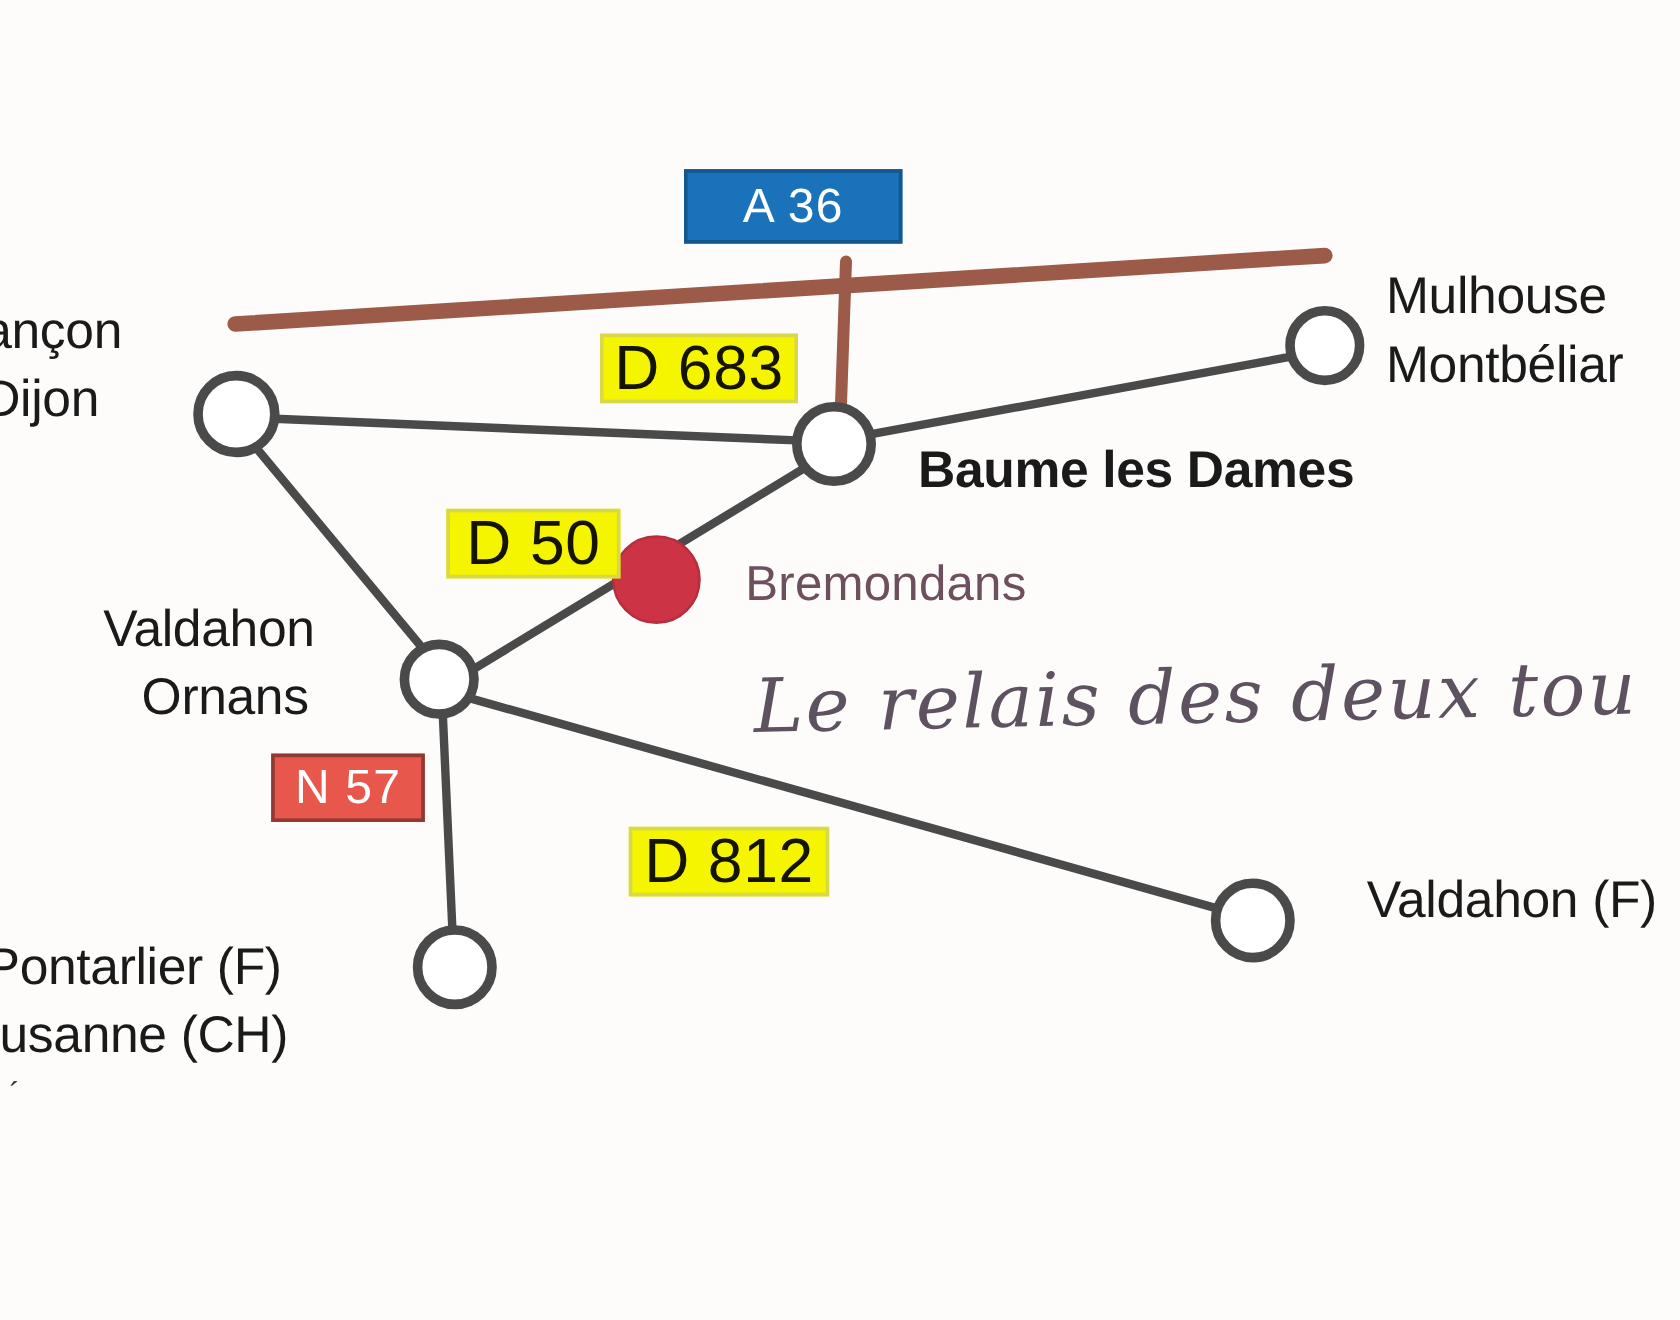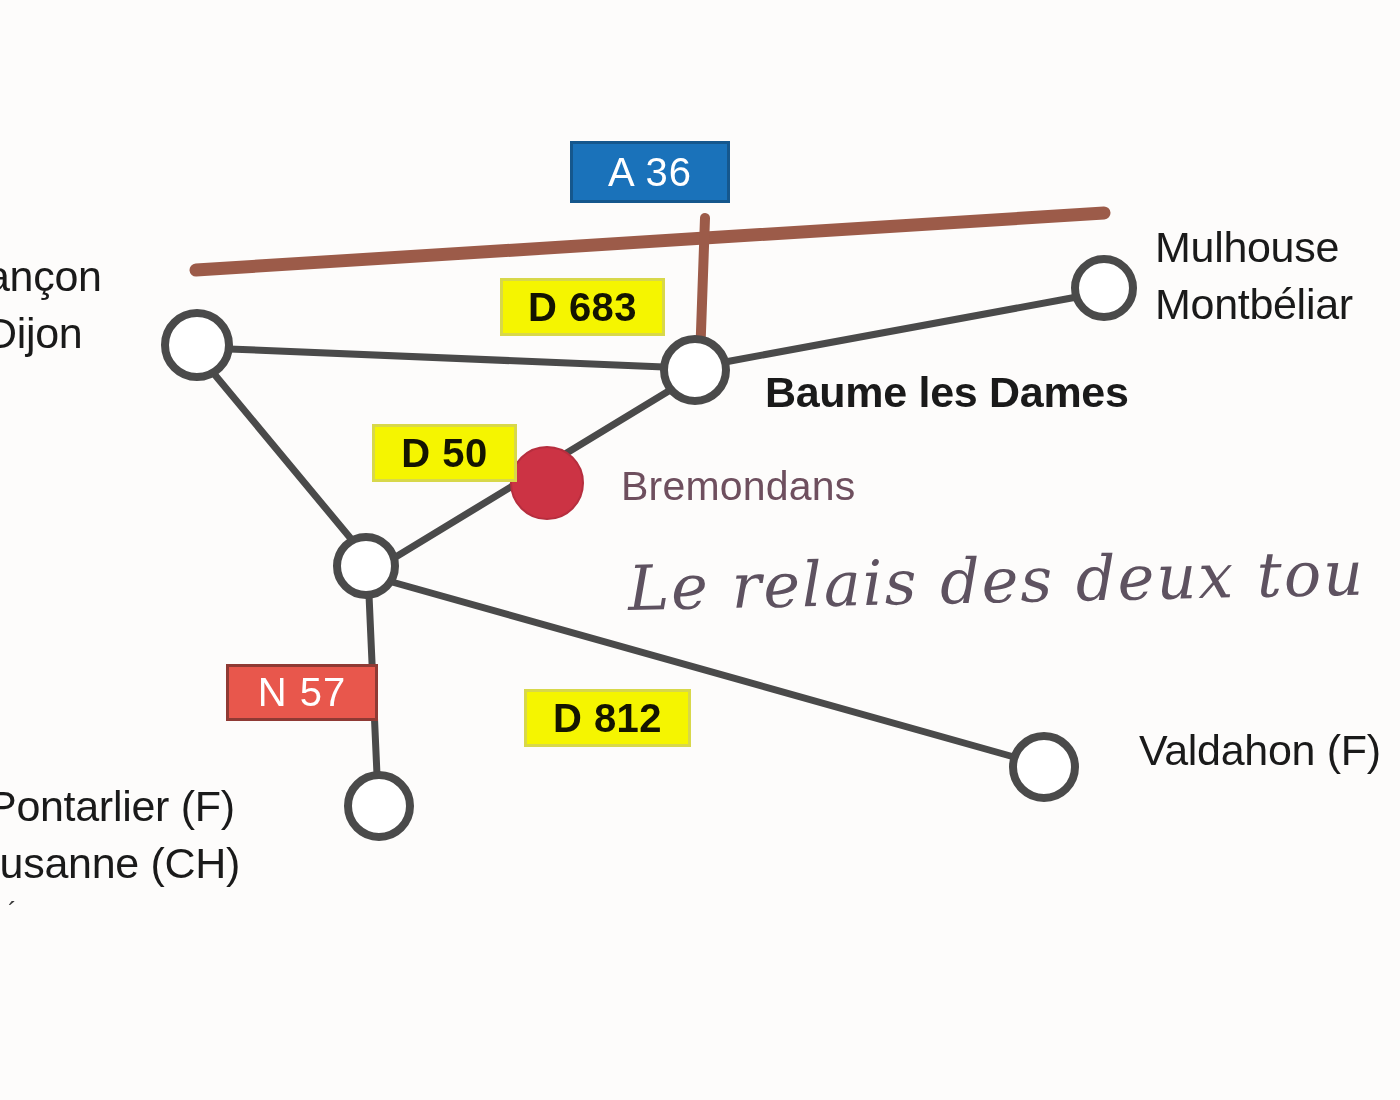--- a/index.html
+++ b/index.html
@@ -58,22 +58,22 @@
     border: 3px solid #15578d;
     color: #ffffff;
     font-size: 40px;
     font-weight: 500;
     letter-spacing: 1px;
   }
   .shield-departmental {
     background: #f5f500;
     border: 3px solid #d8d84a;
     color: #141400;
-    font-size: 40px;
-    font-weight: 700;
+    font-size: 52px;
+    font-weight: 400;
     letter-spacing: 0.5px;
   }
   .shield-national {
     background: #e8574c;
     border: 3px solid #8f3a34;
     color: #ffffff;
     font-size: 40px;
     font-weight: 500;
     letter-spacing: 1px;
   }
@@ -141,39 +141,43 @@
 
   <div class="city-label" style="left:1127px; top:219px;margin-left:28px;">
     <div>Mulhouse</div>
     <div>Montbéliar</div>
   </div>
 
   <div class="city-label" style="left:765px; top:364px; font-weight:700;">
     <div>Baume les Dames</div>
   </div>
 
+  <div class="city-label" style="left:86px; top:496px;">
+    <div>Valdahon</div>
+    <div style="padding-left:32px;">Ornans</div>
+  </div>
 
   <div class="city-label" style="left:-12px; top:778px;">
     <div>Pontarlier (F)</div>
     <div style="margin-left:-12px;">ausanne (CH)</div>
   </div>
 
   <div class="city-label" style="left:1097px; top:722px;">
     <div style="padding-left:42px;">Valdahon (F)</div>
   </div>
 
   <div class="poi-label" style="left:610px; top:463px;">Bremondans</div>
 
-  <div class="road-shield shield-motorway" style="left:570px; top:141px; width:160px; height:62px;">A 36</div>
+  <div class="road-shield shield-motorway" style="left:570px; top:141px; width:182px; height:62px;">A 36</div>
 
   <div class="road-shield shield-departmental" style="left:500px; top:278px; width:165px; height:58px;">D 683</div>
 
   <div class="road-shield shield-departmental" style="left:372px; top:424px; width:145px; height:58px;">D 50</div>
 
-  <div class="road-shield shield-national" style="left:226px; top:664px; width:152px; height:57px;">N 57</div>
+  <div class="road-shield shield-national" style="left:226px; top:628px; width:128px; height:57px;">N 57</div>
 
   <div class="road-shield shield-departmental" style="left:524px; top:689px; width:167px; height:58px;">D 812</div>
 
   <div class="script-label" style="left:628px; top:552px;">Le relais des deux tou</div>
 
   <div class="tiny-mark" style="left:8px; top:896px;">´</div>
 
 </div>
 
 </body></html>

